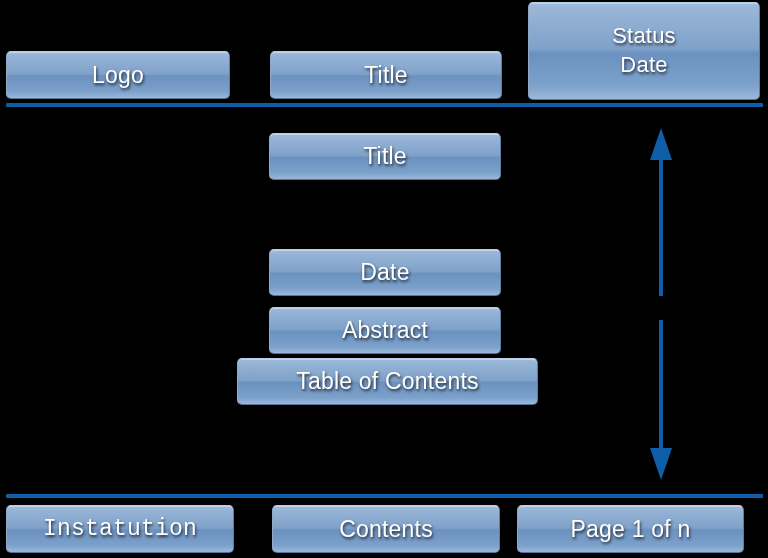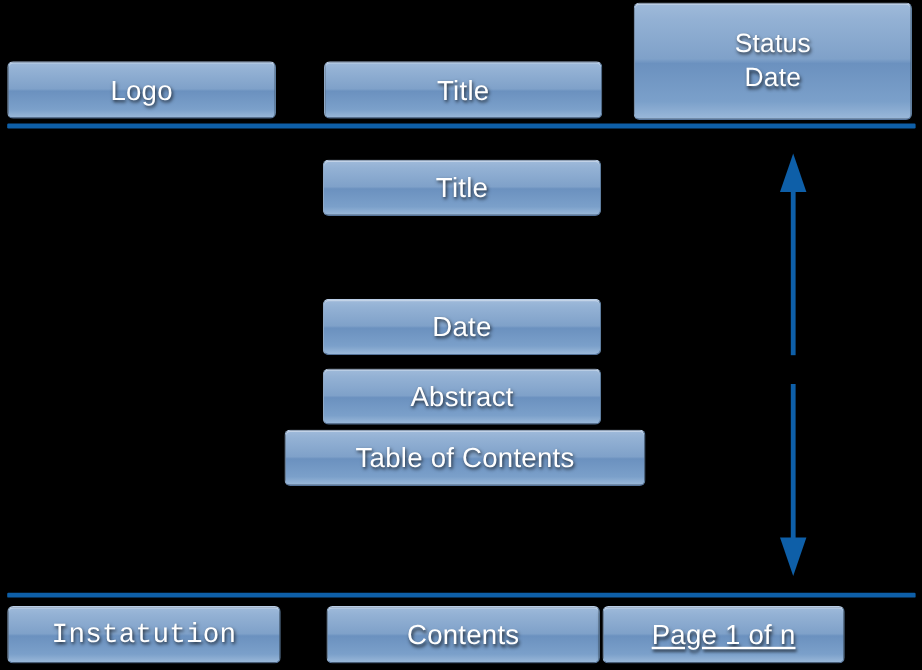--- a/index.html
+++ b/index.html
@@ -68,21 +68,21 @@
   
   #chip-title-b { left: 269px; top: 133px; width: 232px; height: 47px; }
   #chip-author  { left: 269px; top: 191px; width: 232px; height: 47px; }
   #chip-date    { left: 269px; top: 249px; width: 232px; height: 47px; }
   #chip-abstract{ left: 269px; top: 307px; width: 232px; height: 47px; }
   #chip-toc     { left: 237px; top: 358px; width: 301px; height: 47px; }
 
   
   #chip-inst    { left: 6px;   top: 505px; width: 228px; height: 48px; font-family: Liberation Mono, monospace; }
   #chip-perm    { left: 272px; top: 505px; width: 228px; height: 48px; }
-  #chip-page    { left: 502px; top: 505px; width: 202px; height: 48px; text-decoration: underline; }
+  #chip-page    { left: 517px; top: 505px; width: 227px; height: 48px; }
 
   
   .rule {
     position: absolute;
     left: 6px;
     width: 757px;
     height: 4px;
     background: #0e5fa8;
     border-radius: 1px;
   }

